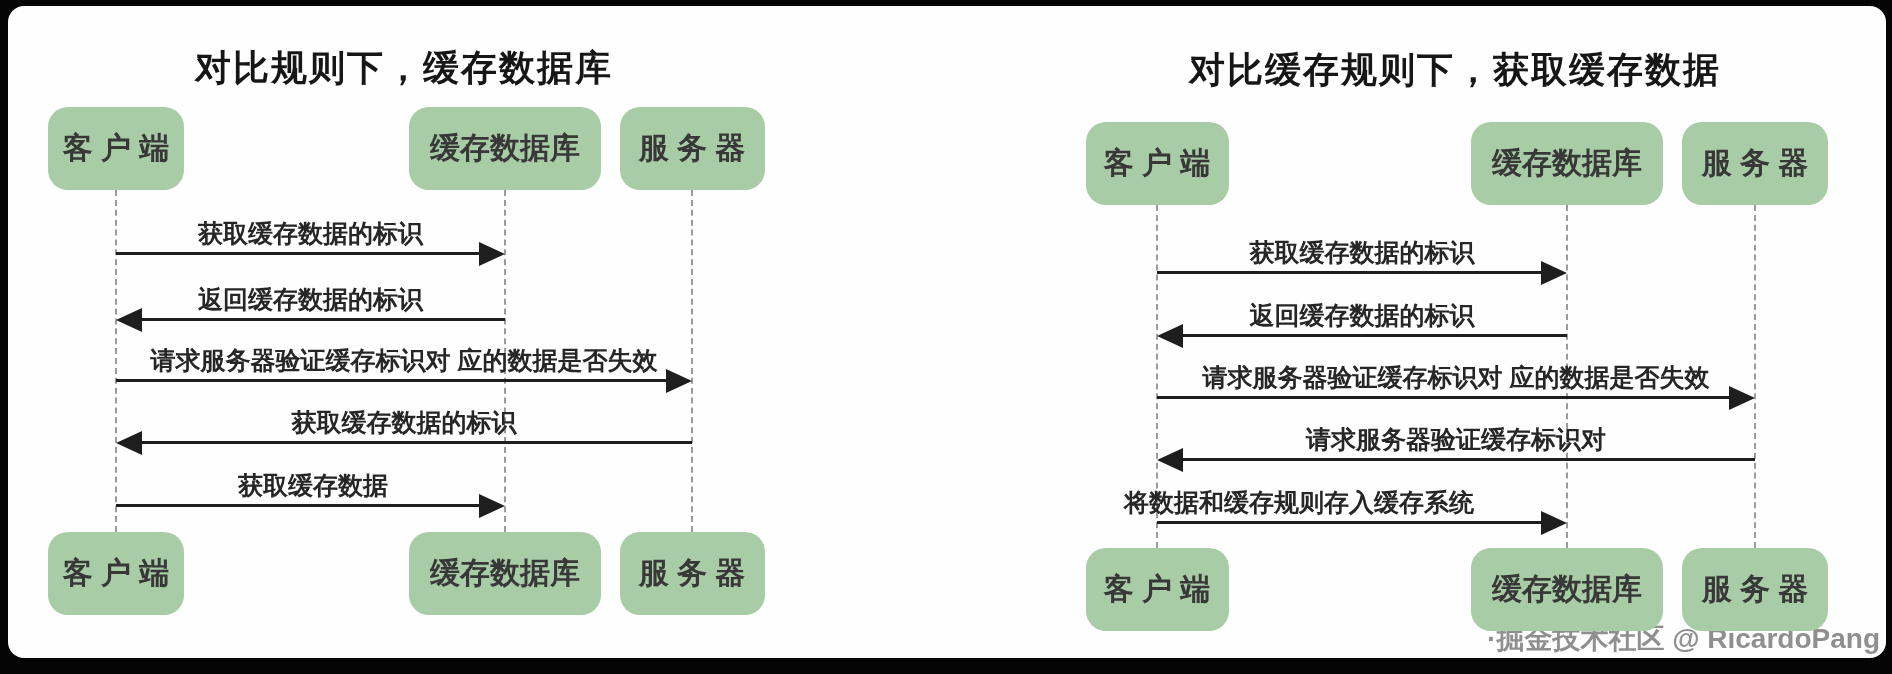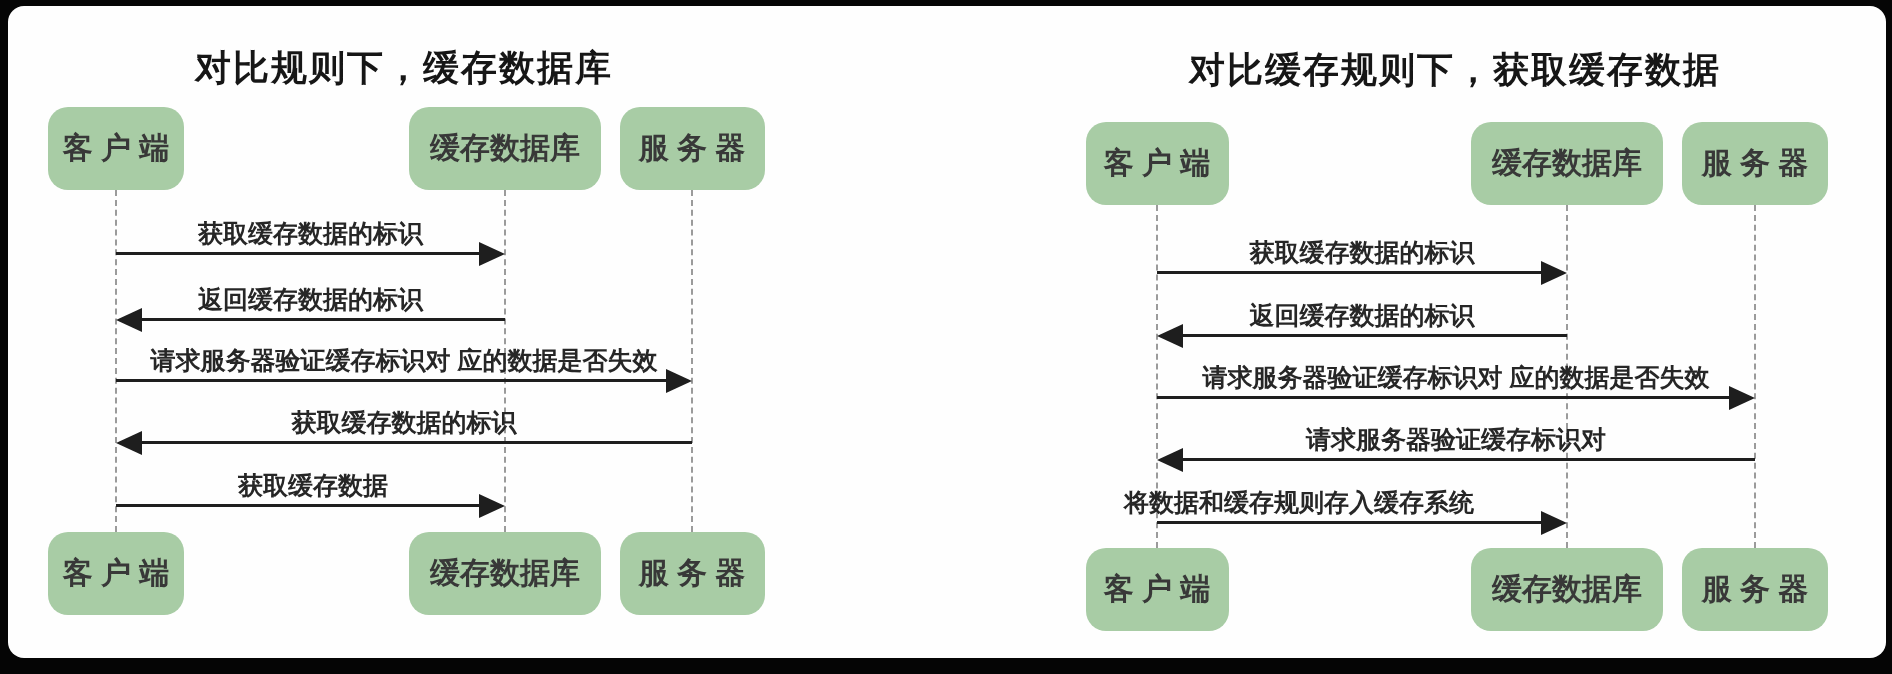--- a/index.html
+++ b/index.html
@@ -32,20 +32,21 @@
   .watermark{
     position:absolute;font-size:28px;font-weight:600;white-space:nowrap;
     text-shadow:-1px -1px 0 #fff,1px -1px 0 #fff,-1px 1px 0 #fff,1px 1px 0 #fff;
   }
 </style>
 </head>
 <body>
 
 <div id="stage">
   <div class="backdrop"></div>
+  <div class="watermark" style="color: rgb(143, 143, 143); right: 12px; top: 620px;">·掘金技术社区 @ RicardoPang</div>
 <div class="diagram">
       <div class="diagram-title" style="left: 404px; top: 44px;">对比规则下，缓存数据库</div>
       <div class="actor-box" style="left: 48px; top: 107px; width: 136px; height: 83px; background: rgb(168, 204, 165); color: rgb(56, 56, 56);">客 户 端</div>
       <div class="actor-box" style="left: 48px; top: 532px; width: 136px; height: 83px; background: rgb(168, 204, 165); color: rgb(56, 56, 56);">客 户 端</div>
       <div class="lifeline" style="left: 115px; top: 190px; height: 342px;"></div>
       <div class="actor-box" style="left: 409px; top: 107px; width: 192px; height: 83px; background: rgb(168, 204, 165); color: rgb(56, 56, 56);">缓存数据库</div>
       <div class="actor-box" style="left: 409px; top: 532px; width: 192px; height: 83px; background: rgb(168, 204, 165); color: rgb(56, 56, 56);">缓存数据库</div>
       <div class="lifeline" style="left: 504px; top: 190px; height: 342px;"></div>
       <div class="actor-box" style="left: 619.5px; top: 107px; width: 145px; height: 83px; background: rgb(168, 204, 165); color: rgb(56, 56, 56);">服 务 器</div>
       <div class="actor-box" style="left: 619.5px; top: 532px; width: 145px; height: 83px; background: rgb(168, 204, 165); color: rgb(56, 56, 56);">服 务 器</div>

